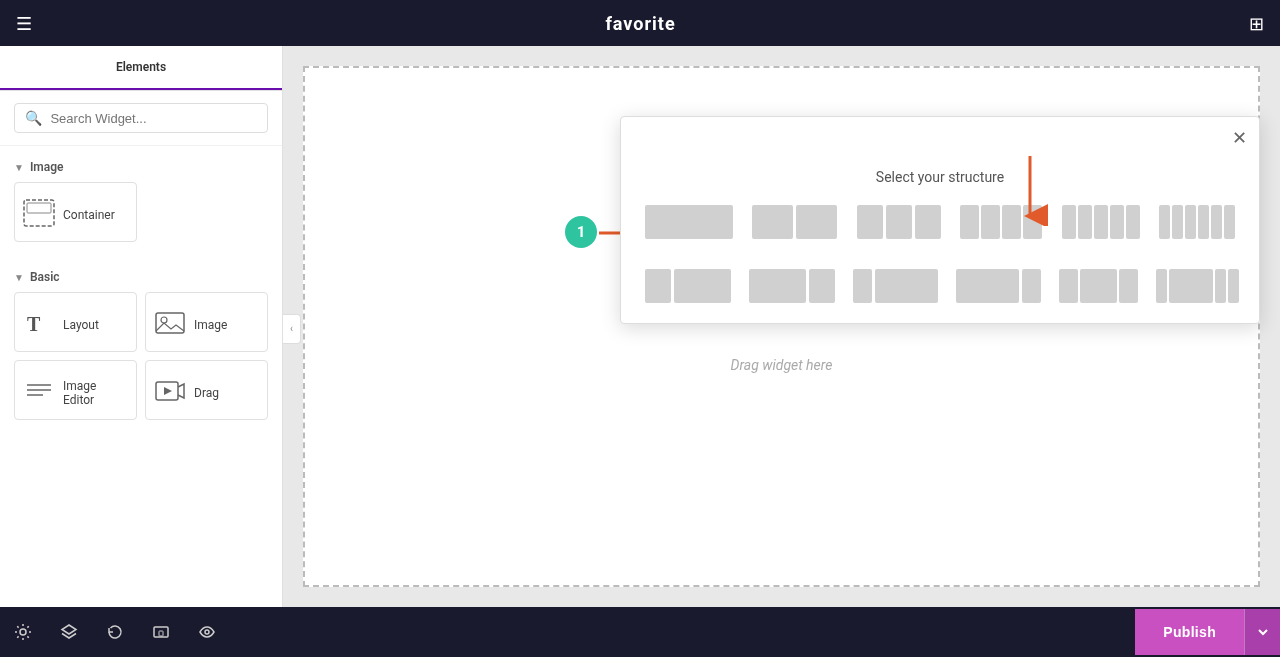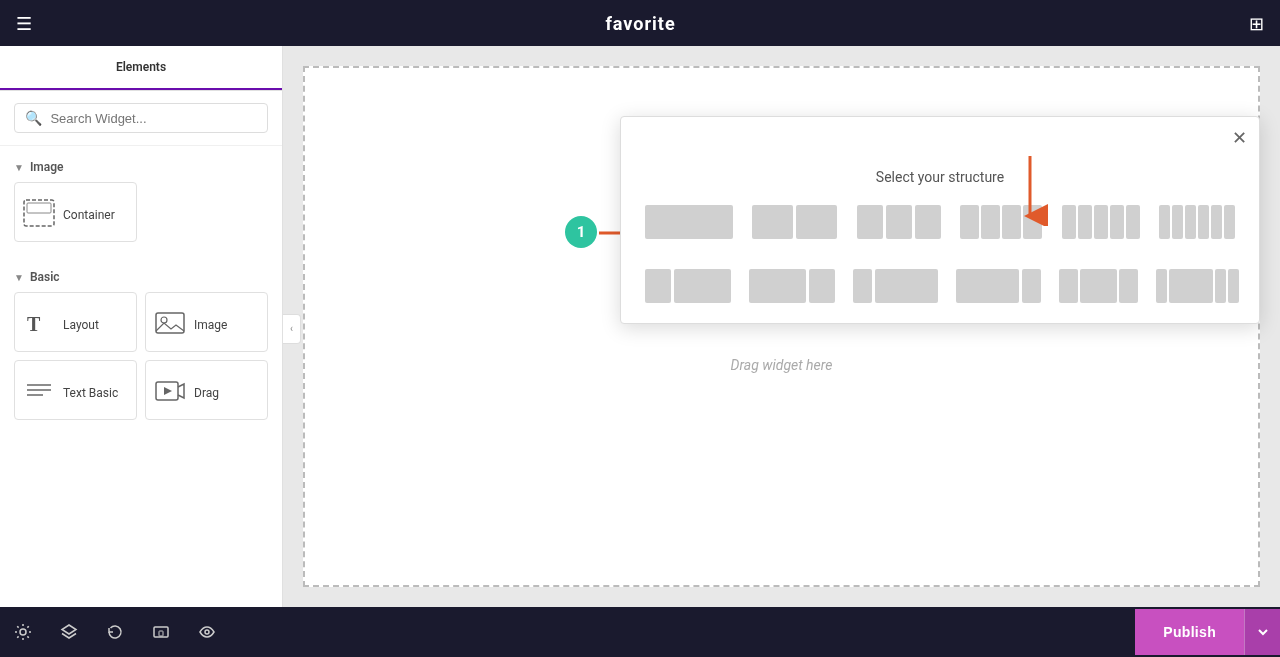--- a/index.html
+++ b/index.html
@@ -425,21 +425,21 @@
       </div>
 
       <div class="widget-card">
         <div class="widget-icon">
           <svg width="32" height="28" viewBox="0 0 32 28" fill="none">
             <line x1="4" y1="8" x2="28" y2="8" stroke="#666" stroke-width="1.5"></line>
             <line x1="4" y1="13" x2="28" y2="13" stroke="#666" stroke-width="1.5"></line>
             <line x1="4" y1="18" x2="20" y2="18" stroke="#666" stroke-width="1.5"></line>
           </svg>
         </div>
-        <span class="widget-label">Text Basic</span>
+        <span class="widget-label">Image Editor</span>
       </div>
 
       <div class="widget-card">
         <div class="widget-icon">
           <svg width="32" height="28" viewBox="0 0 32 28" fill="none">
             <rect x="2" y="5" width="22" height="18" rx="2" stroke="#666" stroke-width="1.5" fill="none"></rect>
             <polyline points="24,10 30,7 30,21 24,18" stroke="#666" stroke-width="1.5" fill="none"></polyline>
             <polygon points="10,10 10,18 18,14" fill="#666"></polygon>
           </svg>
         </div>

